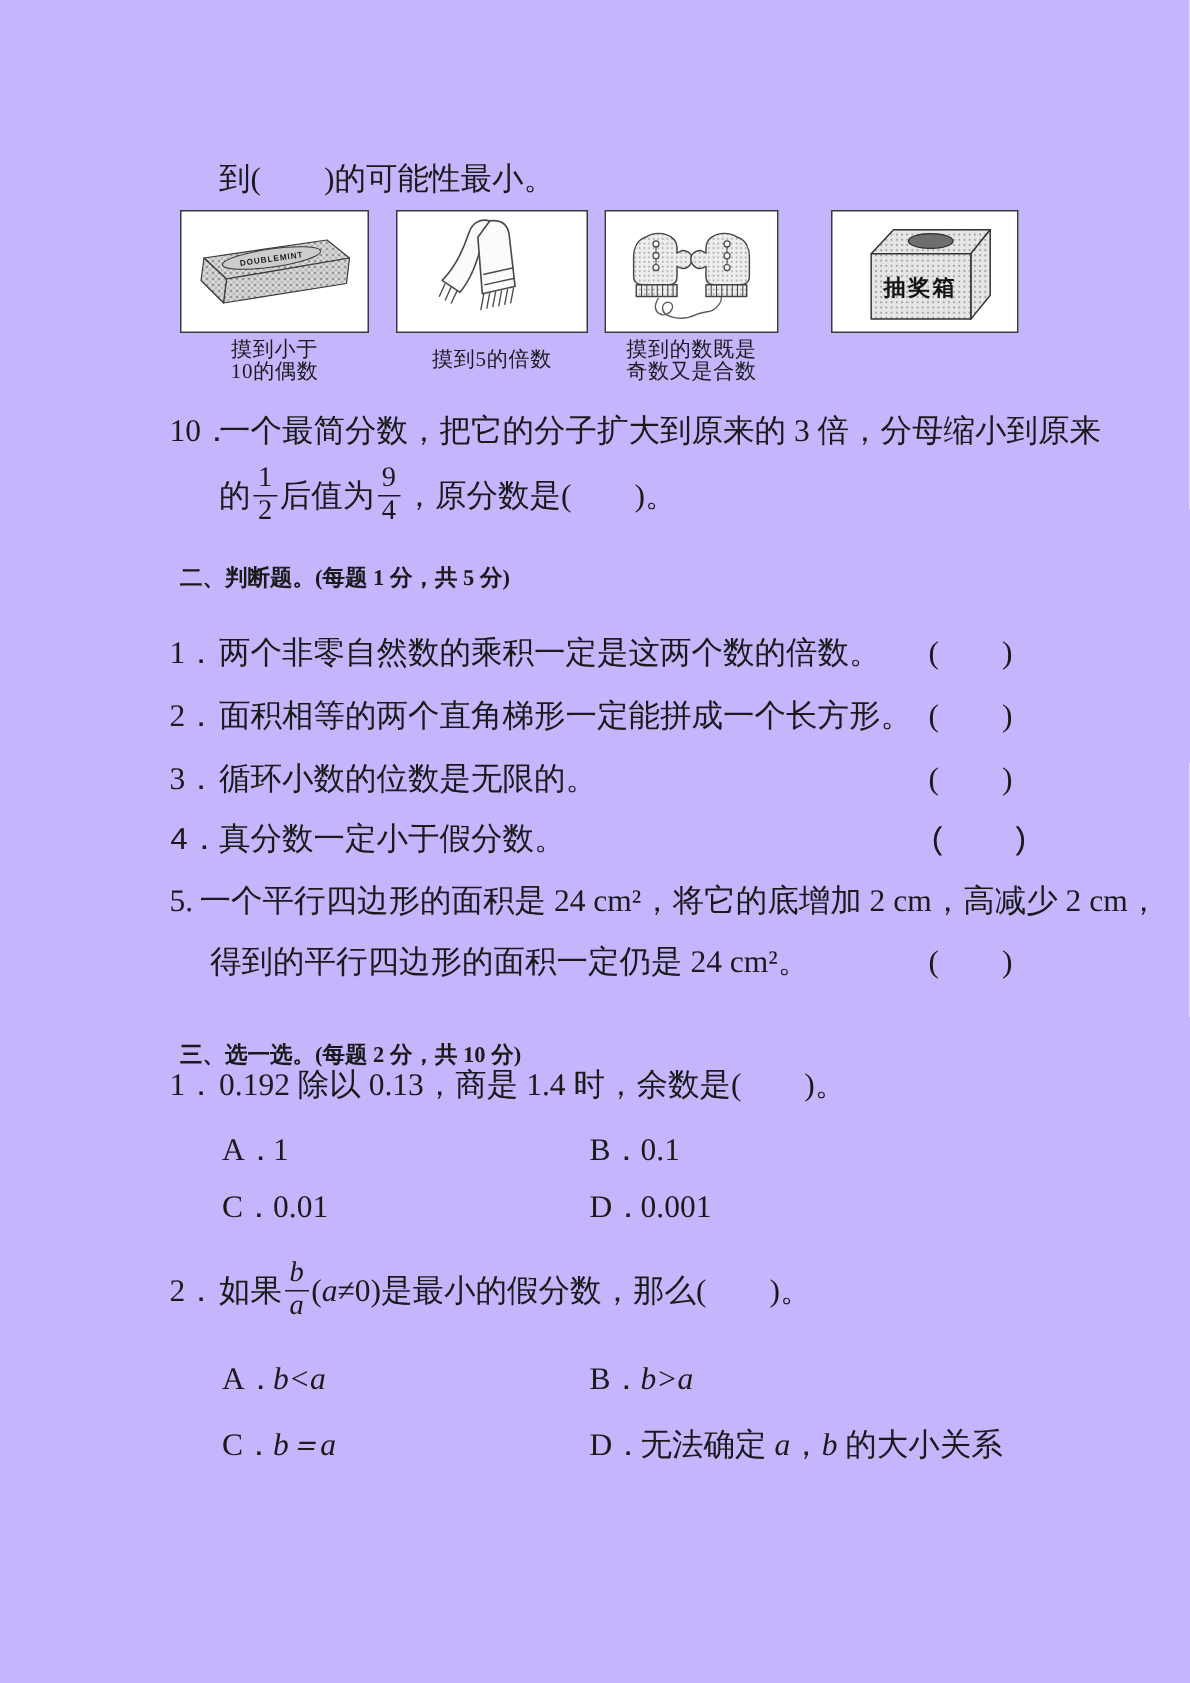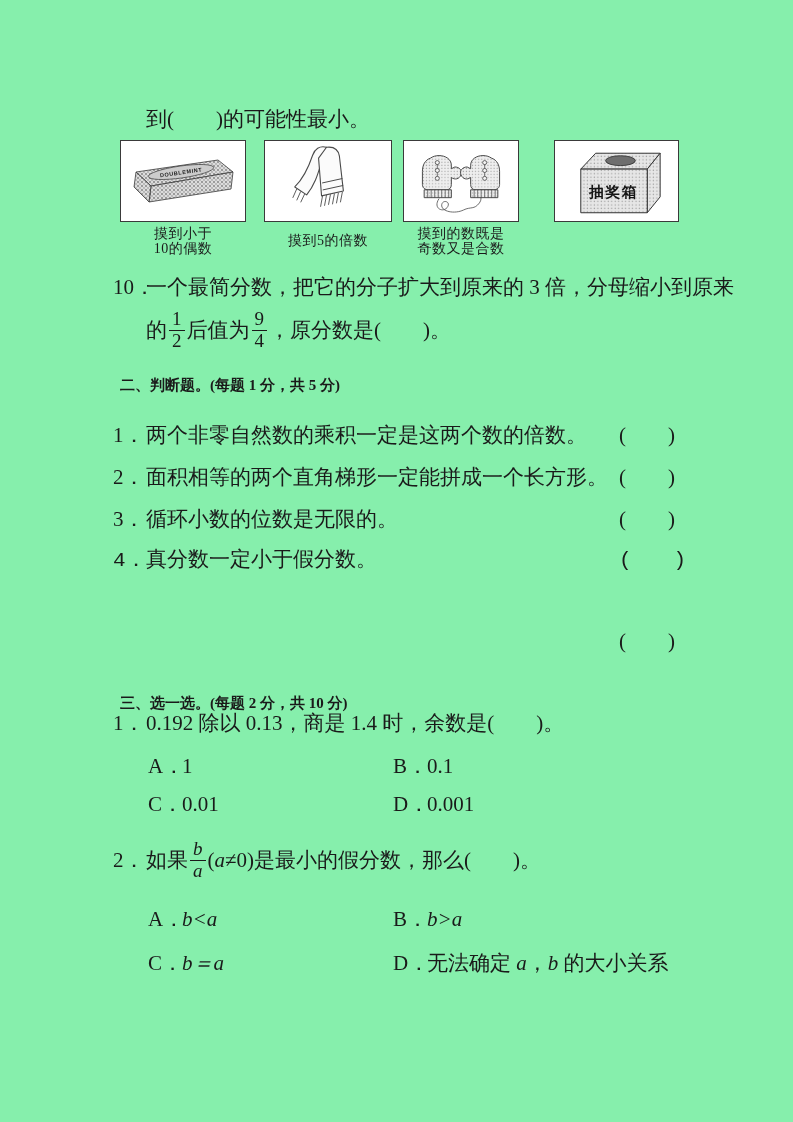--- a/index.html
+++ b/index.html
@@ -1,18 +1,18 @@
 <!DOCTYPE html>
 <html><head>
 <meta charset="utf-8">
 <style>
   html,body { margin:0; padding:0; background:#ffffff; }
   .page {
     position:relative; width:793px; height:1122px; margin:0 auto;
-    background:#86efac; overflow:hidden;
+    background:#c4b5fd; overflow:hidden;
     font-family:"Liberation Serif","DejaVu Serif",serif;
     color:#1a1a1a;
   }
   .abs { position:absolute; white-space:nowrap; font-size:21px; line-height:1.15; }
   .sec { position:absolute; white-space:nowrap; font-size:15px; font-weight:bold; left:120px; }
   .tfrow { position:absolute; left:0; width:734px; white-space:nowrap; font-size:21px; }
   .tfrow .body { margin-left:113px; }
   .qnum { display:inline-block; width:33px; }
   .qnum.narrow { width:20px; }
   .blank { position:absolute; left:619px; top:0; }
@@ -174,21 +174,25 @@
     <span class="blank">(　　)</span>
   </div>
   <div class="tfrow" style="top:505px;">
     <span class="body"><span class="qnum">3．</span><span>循环小数的位数是无限的。</span></span>
     <span class="blank">(　　)</span>
   </div>
   <div class="tfrow" style="top:545px;font-family:Liberation Mono, monospace;">
     <span class="body"><span class="qnum">4．</span><span>真分数一定小于假分数。</span></span>
     <span class="blank">(　　)</span>
   </div>
+  <div class="tfrow" style="top:586px;">
+    <span class="body"><span class="qnum narrow">5.</span><span>一个平行四边形的面积是 24 cm²，将它的底增加 2 cm，高减少 2 cm，</span></span>
+  </div>
   <div class="tfrow" style="top:627px;">
+    <span class="body" style="margin-left:140px;">得到的平行四边形的面积一定仍是 24 cm²。</span>
     <span class="blank">(　　)</span>
   </div>
 
   <div class="sec" style="top:694px;">三、选一选。(每题 2 分，共 10 分)</div>
 
   <div class="tfrow" style="top:709px;">
     <span class="body"><span class="qnum">1．</span><span>0.192 除以 0.13，商是 1.4 时，余数是(　　)。</span></span>
   </div>
   <div class="optrow" style="top:752px;">
     <span class="optcell c1">

